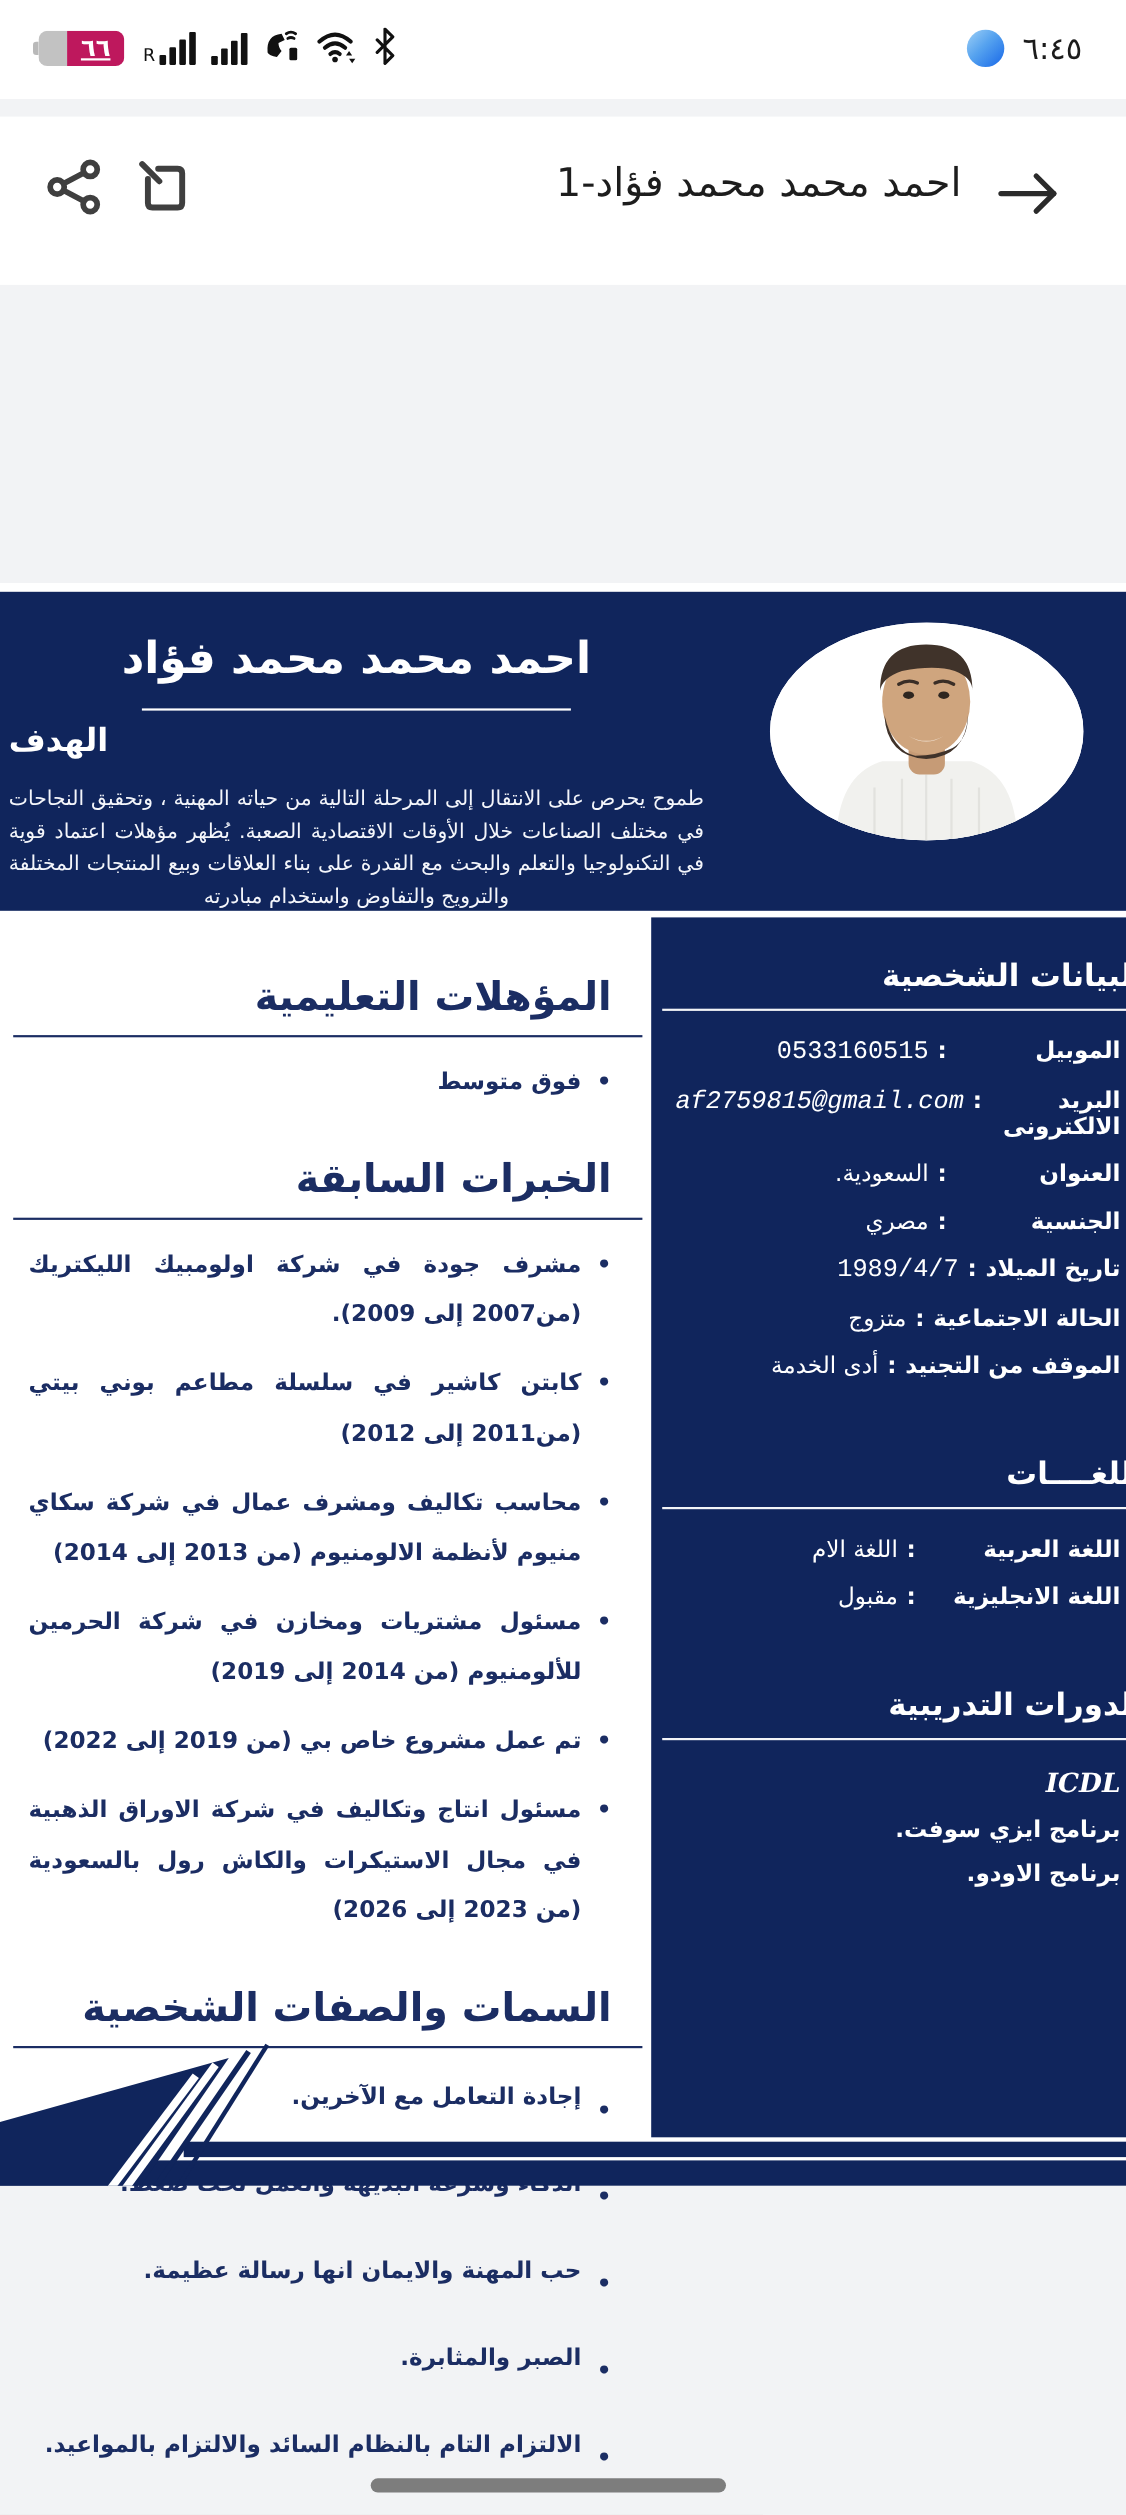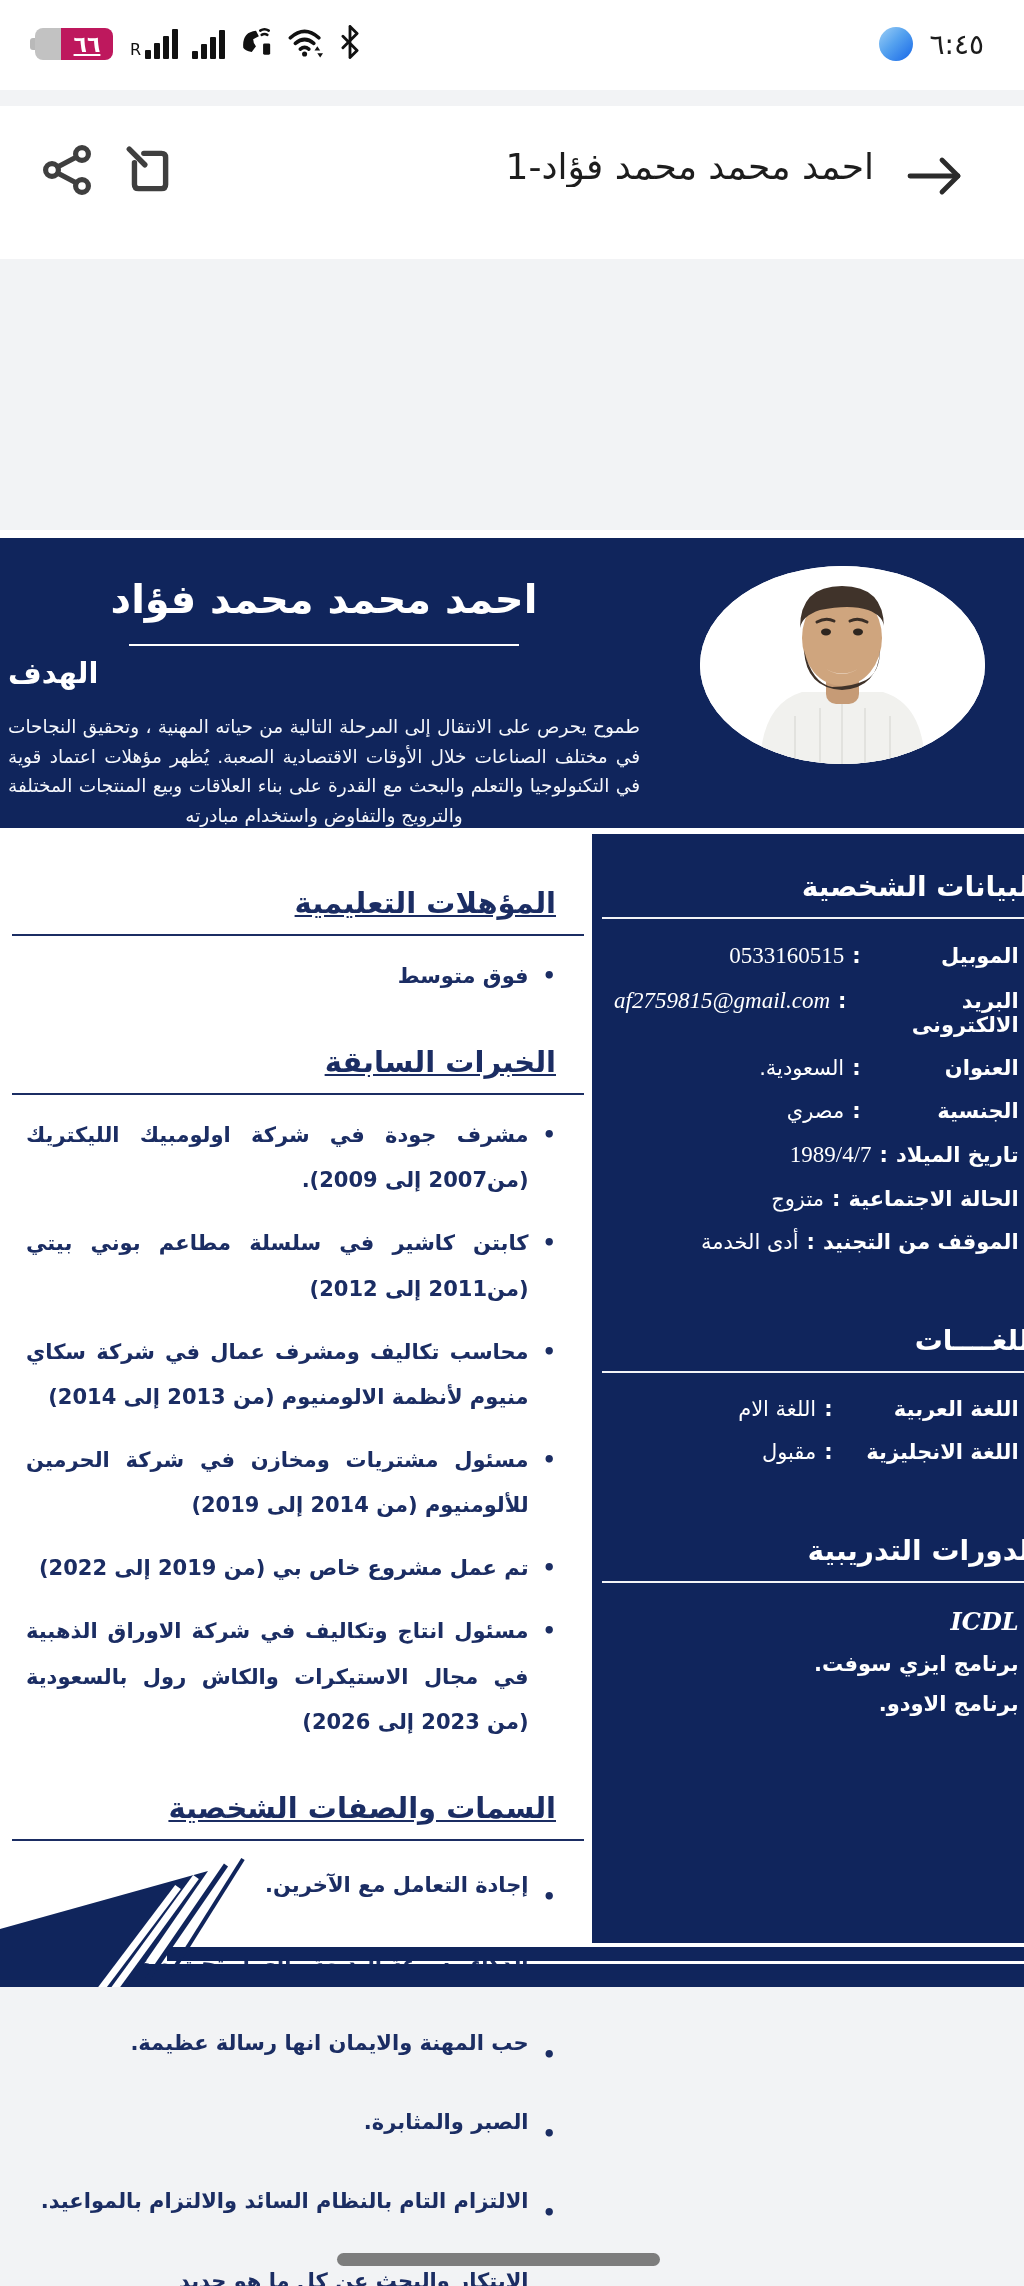--- a/index.html
+++ b/index.html
@@ -37,42 +37,42 @@
   .hd-name{margin-top:38px;text-align:center;font-size:40px;font-weight:bold;}
   .hd-line{margin:22px auto 0 auto;width:390px;height:2px;background:#fff;}
   .hd-obj{margin-top:10px;text-align:left;font-size:29px;font-weight:bold;}
   .hd-para{margin-top:22px;font-size:18.5px;line-height:1.6;text-align:justify;text-align-last:center;
            color:#f4f6fb;}
   .photo{position:absolute;left:700px;top:28px;width:285px;height:198px;border-radius:50%;
          overflow:hidden;background:#ffffff;}
   
   .col-left{position:absolute;left:0;top:304px;width:592px;direction:rtl;color:var(--navy-text);}
   .col-left .inner{padding:0 36px 0 26px;}
-  .lhead{font-size:29px;font-weight:bold;margin:0;text-decoration:underline;}
+  .lhead{font-size:36px;font-weight:bold;margin:0;}
   .lrule{height:2px;background:var(--navy-text);border:none;margin:14px -28px 0 -14px;}
   .lsec-edu{padding-top:52px;}
   .lsec{padding-top:46px;}
   .li{display:flex;gap:14px;margin-top:18px;font-weight:bold;font-size:21px;line-height:2.15;}
   .li .dot{line-height:2.15;}
   .li-text{flex:1;text-align:justify;}
   .traits .li{line-height:1.0;margin-top:34px;}
   .traits .li-text{text-align:right;}
   .col-right{position:absolute;left:592px;top:304px;width:475px;height:1109px;background:var(--navy);
              direction:rtl;color:#ffffff;}
   .col-right .inner{padding:36px 28px 0 22px;}
   .rhead{font-size:28px;font-weight:bold;margin:0;}
   .rrule{height:2px;background:#fff;border:none;margin:14px -18px 0 -12px;opacity:.95;}
   .rrows{margin-top:24px;}
   .rrow{display:flex;align-items:baseline;gap:8px;margin-bottom:19px;font-size:21px;}
   .rrow .dot{font-size:21px;}
   .rlabel{font-weight:bold;min-width:150px;}
   .lang .rlabel{min-width:178px;}
   .rcolon{font-weight:bold;}
   .rval{font-weight:normal;}
-  .v-serif{font-family:Liberation Serif, serif;font-size:23px;}
+  .v-serif{font-family:Liberation Mono, monospace;font-size:23px;}
   .v-italic{font-style:italic;}
   .rsec{margin-top:70px;}
   .courses .rrow{justify-content:flex-start;margin-bottom:16px;}
   .cval{font-weight:bold;font-size:21px;}
   .c-icdl{font-family:"DejaVu Serif","Liberation Serif",serif;font-style:italic;font-size:24px;}
   
   .bar-a{position:absolute;left:167px;right:0;top:1417px;height:14px;background:var(--navy);}
   .bar-b{position:absolute;left:0;right:0;top:1434px;height:23px;background:var(--navy);}
   .logo{position:absolute;left:0;top:1295px;}
   

